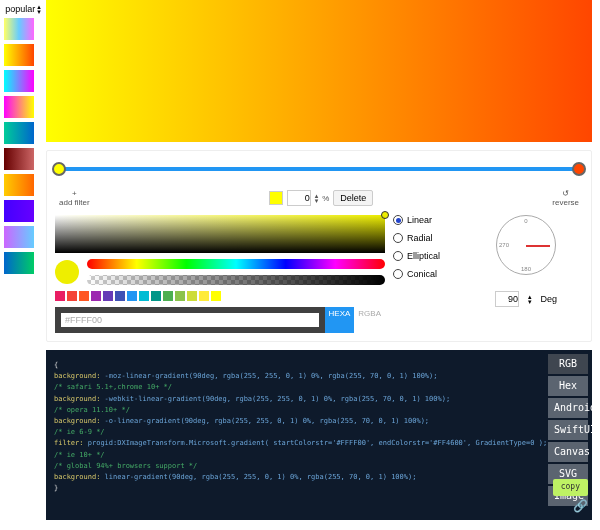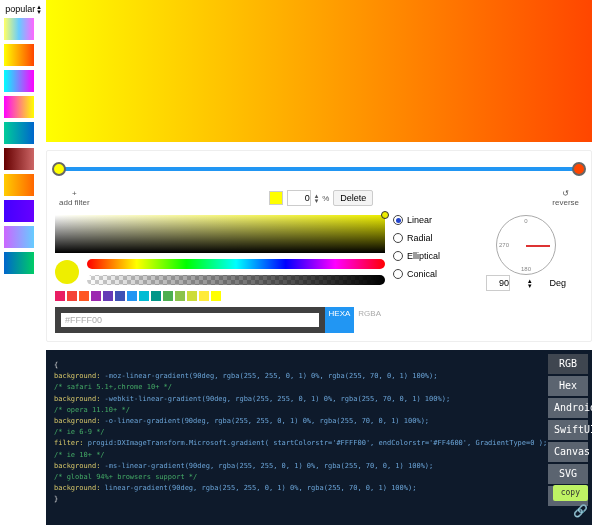--- a/index.html
+++ b/index.html
@@ -38,21 +38,21 @@
   .badge.active { background:#2196f3; }
   .badge.inactive { color:#aaa; }
   .types { width: 80px; font-size: 9px; }
   .trow { display: flex; align-items: center; gap: 4px; margin-bottom: 8px; cursor: pointer; }
   .radio { width: 10px; height: 10px; border: 1.5px solid #444; border-radius: 50%; display:inline-flex; align-items:center; justify-content:center; }
   .radio.sel::after { content:""; width:5px; height:5px; background:#2244cc; border-radius:50%; }
   .dial-wrap { width: 90px; text-align: center; }
   .dial { width: 60px; height: 60px; border: 1px solid #aaa; border-radius: 50%; margin: 0 auto; position: relative; }
   .dial .tick { position:absolute; font-size:6px; color:#888; }
   .needle { position:absolute; left:50%; top:50%; width:24px; height:2px; background:#d33; transform-origin: left center; transform: rotate(0deg); }
-  .degrow { display:flex; align-items:center; justify-content:center; gap:18px; margin-top:0; font-size:9px; }
+  .degrow { display:flex; align-items:center; justify-content:center; gap:9px; margin-top:16px; font-size:9px; }
   .code-area { position: relative; margin-top: 8px; background:#0e1a2b; color:#ddd; font-family: Menlo, monospace; font-size:7px; padding:10px 8px 20px 8px; min-height: 170px; line-height: 1.6; overflow:hidden; }
   .code-area .cmt { color:#4a6; }
   .code-area .kw { color:#d6c76a; }
   .code-area .val { color:#6aa3d6; }
   .code-tabs { position:absolute; right:4px; top:4px; display:flex; flex-direction:column; gap:2px; }
   .ctab { background:#5b6470; color:#fff; font-size:10px; padding:2px 6px; width:40px; text-align:center; cursor:pointer; }
   .ctab.active { background:#3f4650; }
   .copy { position:absolute; right:4px; bottom:24px; background:#bef264; color:#333; font-size:8px; padding:2px 8px; cursor:pointer; border-radius:2px; }
   .link { position:absolute; right:4px; bottom:4px; font-size:12px; cursor:pointer; }
 </style>
@@ -199,21 +199,20 @@
       <div id="codelines">
           <div>{</div>
           <div><span class="kw">background:</span> <span class="val">-moz-linear-gradient(90deg, rgba(255, 255, 0, 1) 0%, rgba(255, 70, 0, 1) 100%);</span></div>
           <div><span class="cmt">/* safari 5.1+,chrome 10+ */</span></div>
           <div><span class="kw">background:</span> <span class="val">-webkit-linear-gradient(90deg, rgba(255, 255, 0, 1) 0%, rgba(255, 70, 0, 1) 100%);</span></div>
           <div><span class="cmt">/* opera 11.10+ */</span></div>
           <div><span class="kw">background:</span> <span class="val">-o-linear-gradient(90deg, rgba(255, 255, 0, 1) 0%, rgba(255, 70, 0, 1) 100%);</span></div>
           <div><span class="cmt">/* ie 6-9 */</span></div>
           <div><span class="kw">filter:</span> <span class="val">progid:DXImageTransform.Microsoft.gradient( startColorstr='#FFFF00', endColorstr='#FF4600', GradientType=0 );</span></div>
           <div><span class="cmt">/* ie 10+ */</span></div>
-          <div><span class="kw">background:</span> <span class="val">-ms-linear-gradient(90deg, rgba(255, 255, 0, 1) 0%, rgba(255, 70, 0, 1) 100%);</span></div>
           <div><span class="cmt">/* global 94%+ browsers support */</span></div>
           <div><span class="kw">background:</span> <span class="val">linear-gradient(90deg, rgba(255, 255, 0, 1) 0%, rgba(255, 70, 0, 1) 100%);</span></div>
           <div>}</div>
         </div>
       <div class="copy">copy</div>
       <div class="link">🔗</div>
     </div>
   </div>
 </div>
 

